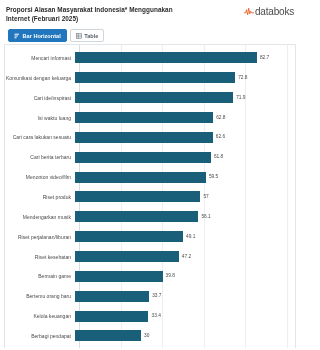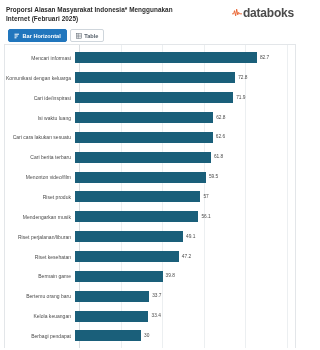--- a/index.html
+++ b/index.html
@@ -33,22 +33,22 @@
   }
   .brand {
     display:flex;
     align-items:center;
     gap:1px;
     padding-top:1px;
     flex-shrink:0;
   }
   .brand-mark { width:10px; height:10px; display:block; }
   .brand-name {
-    font-size:12px;
-    font-weight:700;
+    font-size:10px;
+    font-weight:400;
     color:#4b4b4b;
     letter-spacing:-0.2px;
   }
 
   
   .tabs {
     display:flex;
     gap:3px;
     padding:6px 0 0 8px;
   }

